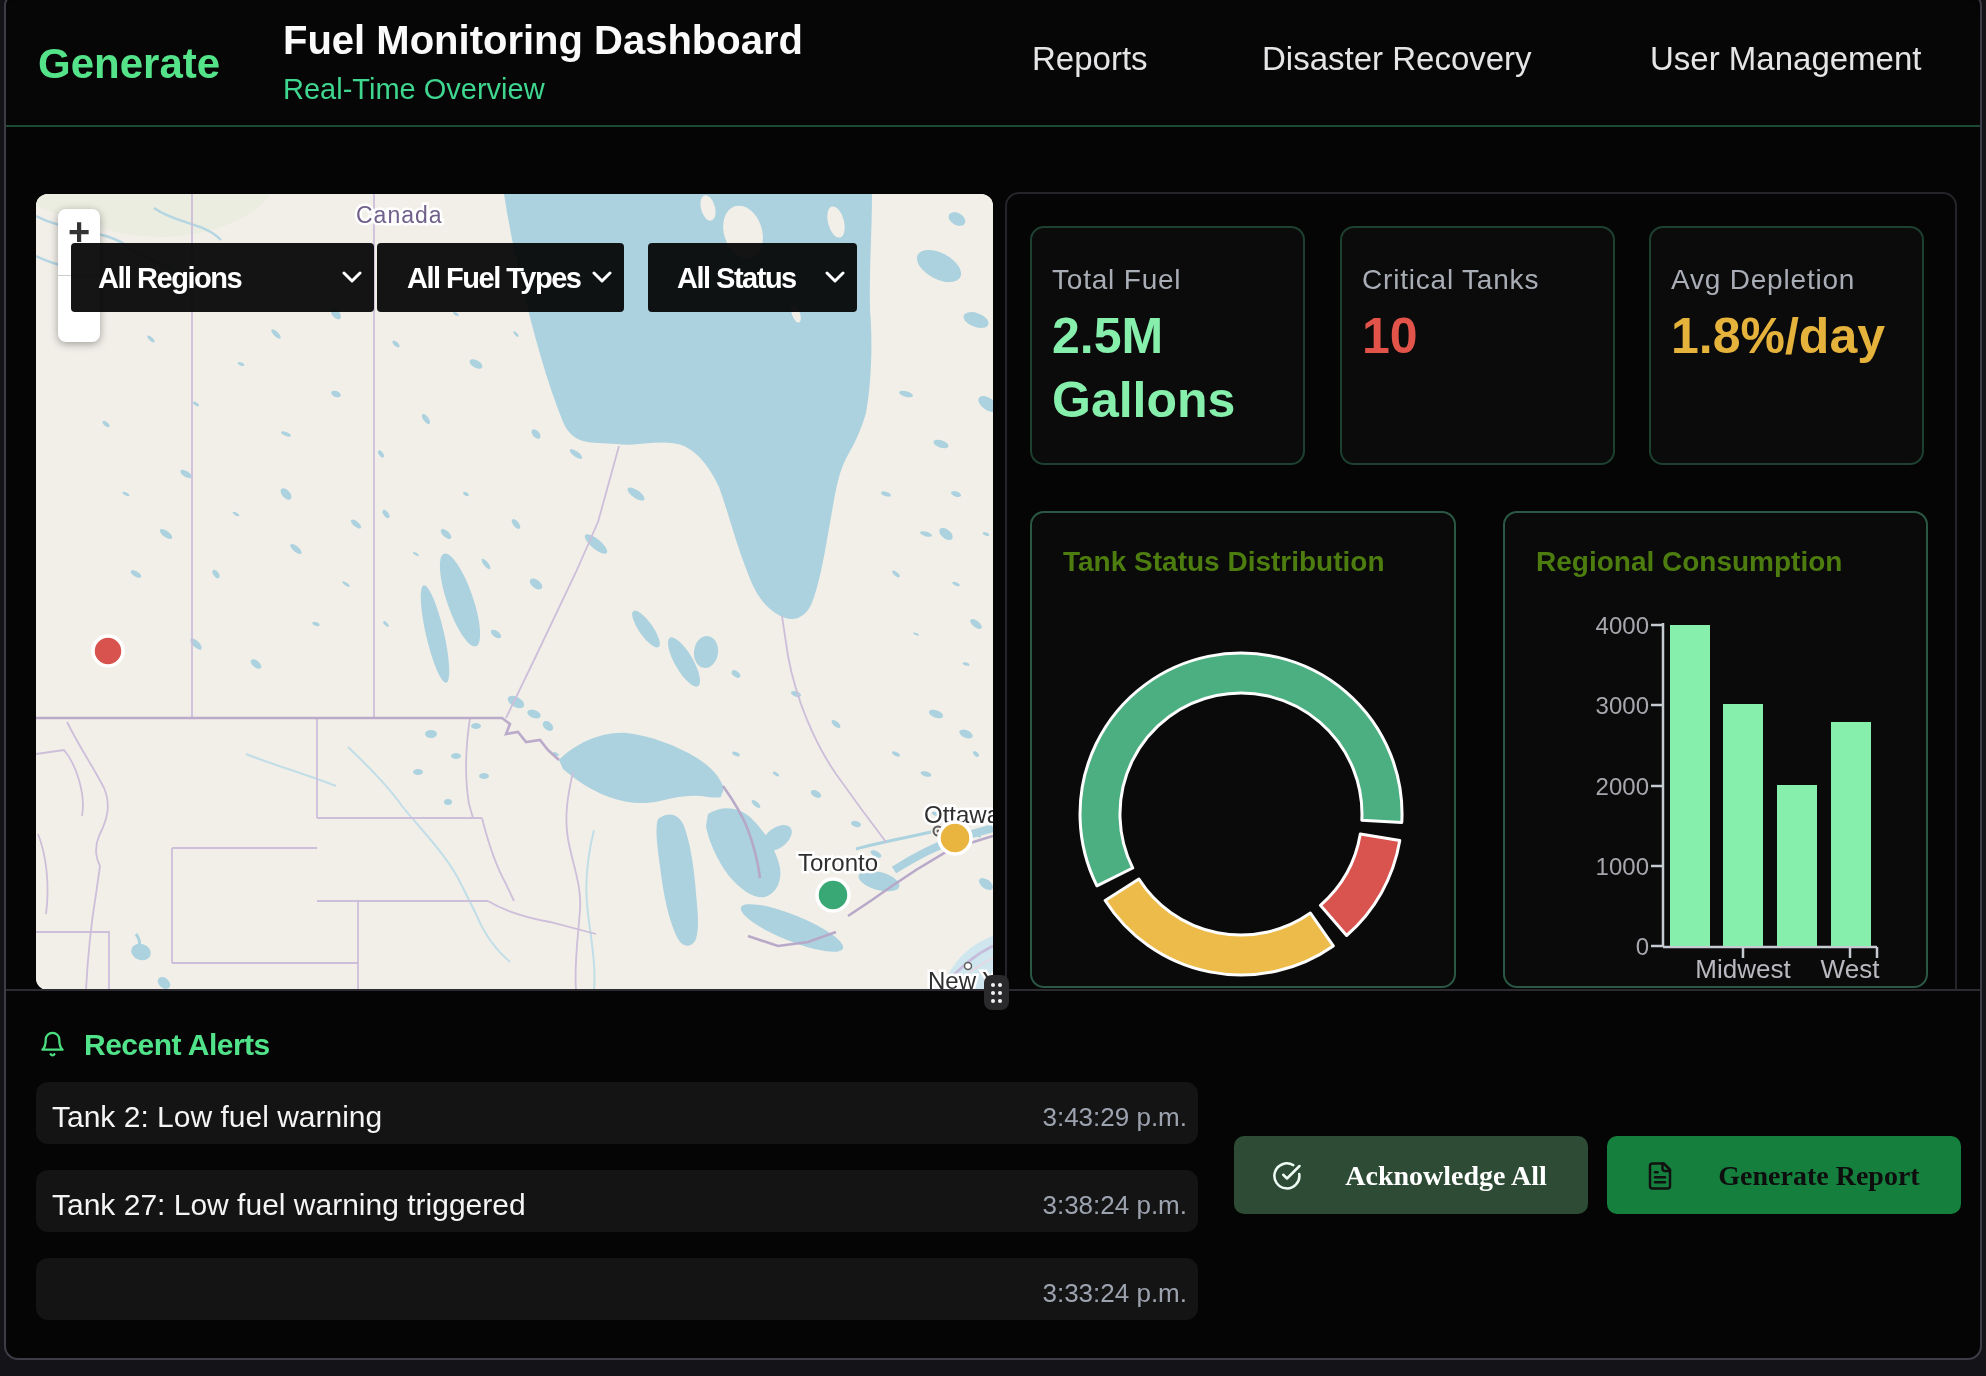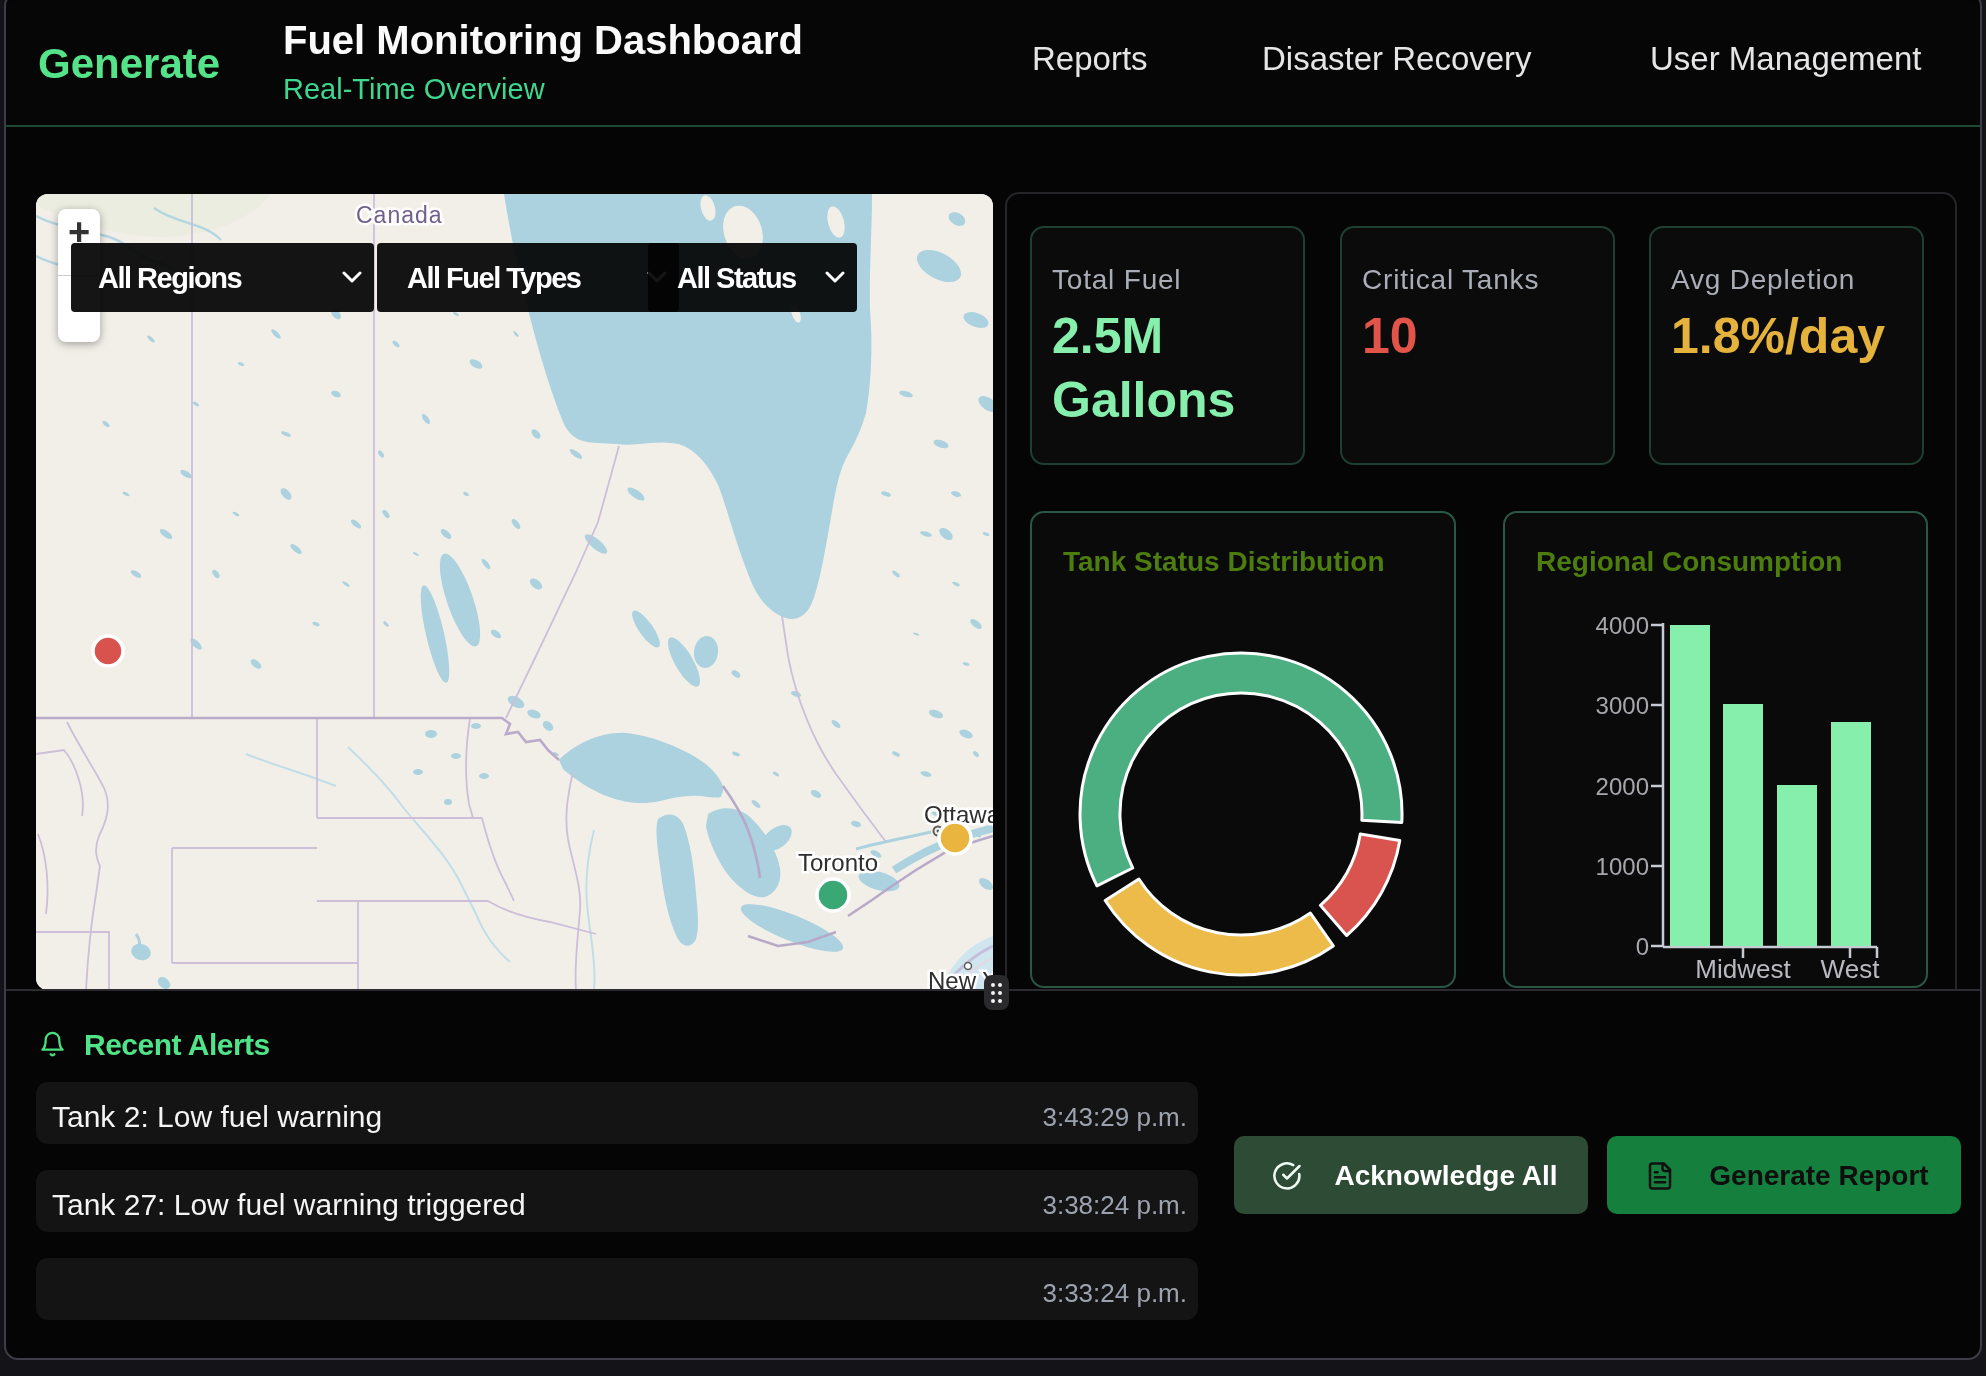--- a/index.html
+++ b/index.html
@@ -23,21 +23,21 @@
   .dd { position:absolute; top:49px; height:69px; background:rgba(3,3,3,0.93); border-radius:4px; }
   .dd span { position:absolute; top:19px; font-size:29px; font-weight:600; letter-spacing:-1.5px; color:#ffffff; }
   .dd svg { position:absolute; top:28px; }
   .divider { position:absolute; left:6px; top:989px; width:1974px; height:2px; background:#2b2b31; }
   .grabber { position:absolute; left:984px; top:975px; width:25px; height:35px; background:#2a2a2c; border-radius:8px; }
   .grabber i { position:absolute; width:4px; height:4px; border-radius:2px; background:#f2f2f2; }
   .alert-head { position:absolute; left:84px; top:1028px; font-size:30px; font-weight:bold; letter-spacing:-0.5px; color:#51e389; }
   .arow { position:absolute; left:36px; width:1162px; height:62px; background:#141415; border-radius:12px; color:#f4f4f5; font-size:30px; }
   .arow .msg { position:absolute; left:16px; top:18px; }
   .arow .time { position:absolute; right:11px; top:20px; font-size:26px; color:#9ca3af; }
-  .btn { position:absolute; top:1136px; width:354px; height:78px; border-radius:10px; font-size:28px; font-weight:bold; }
+  .btn { position:absolute; top:1136px; width:354px; height:78px; border-radius:10px; font-size:28px; font-weight:bold;font-family:Liberation Serif, serif; }
   .btn svg { position:absolute; left:38px; top:25px; }
   .btn span { position:absolute; left:94px; top:24px; width:236px; text-align:center; }
 </style>
 </head>
 <body>
 <div class="shell"></div>
 <div class="header"></div>
 <div class="logo">Generate</div>
 <div class="title">Fuel Monitoring Dashboard</div>
 <div class="subtitle">Real-Time Overview</div>
@@ -224,21 +224,21 @@
   <div style="position:absolute;left:22px;top:15px;width:42px;height:133px;background:#ffffff;border-radius:8px;box-shadow:0 2px 8px rgba(0,0,0,0.35);"></div>
   <div style="position:absolute;left:22px;top:15px;width:42px;height:44px;color:#333;font-size:38px;font-weight:bold;text-align:center;line-height:46px;">+</div>
   <div style="position:absolute;left:22px;top:81px;width:42px;height:1px;background:#cccccc;"></div>
   
   <div class="dd" style="left:35px;width:303px;">
         <span style="left:27px;">All Regions</span>
         <svg style="right:12px;" width="20" height="12" viewBox="0 0 20 12" fill="none" stroke="#ffffff" stroke-width="3" stroke-linecap="round" stroke-linejoin="round">
           <path d="M2 2 L10 10 L18 2"></path>
         </svg>
       </div>
-  <div class="dd" style="left:341px;width:302px;">
+  <div class="dd" style="left:341px;width:247px;">
         <span style="left:30px;">All Fuel Types</span>
         <svg style="right:12px;" width="20" height="12" viewBox="0 0 20 12" fill="none" stroke="#ffffff" stroke-width="3" stroke-linecap="round" stroke-linejoin="round">
           <path d="M2 2 L10 10 L18 2"></path>
         </svg>
       </div>
   <div class="dd" style="left:612px;width:209px;">
         <span style="left:29px;">All Status</span>
         <svg style="right:12px;" width="20" height="12" viewBox="0 0 20 12" fill="none" stroke="#ffffff" stroke-width="3" stroke-linecap="round" stroke-linejoin="round">
           <path d="M2 2 L10 10 L18 2"></path>
         </svg>

